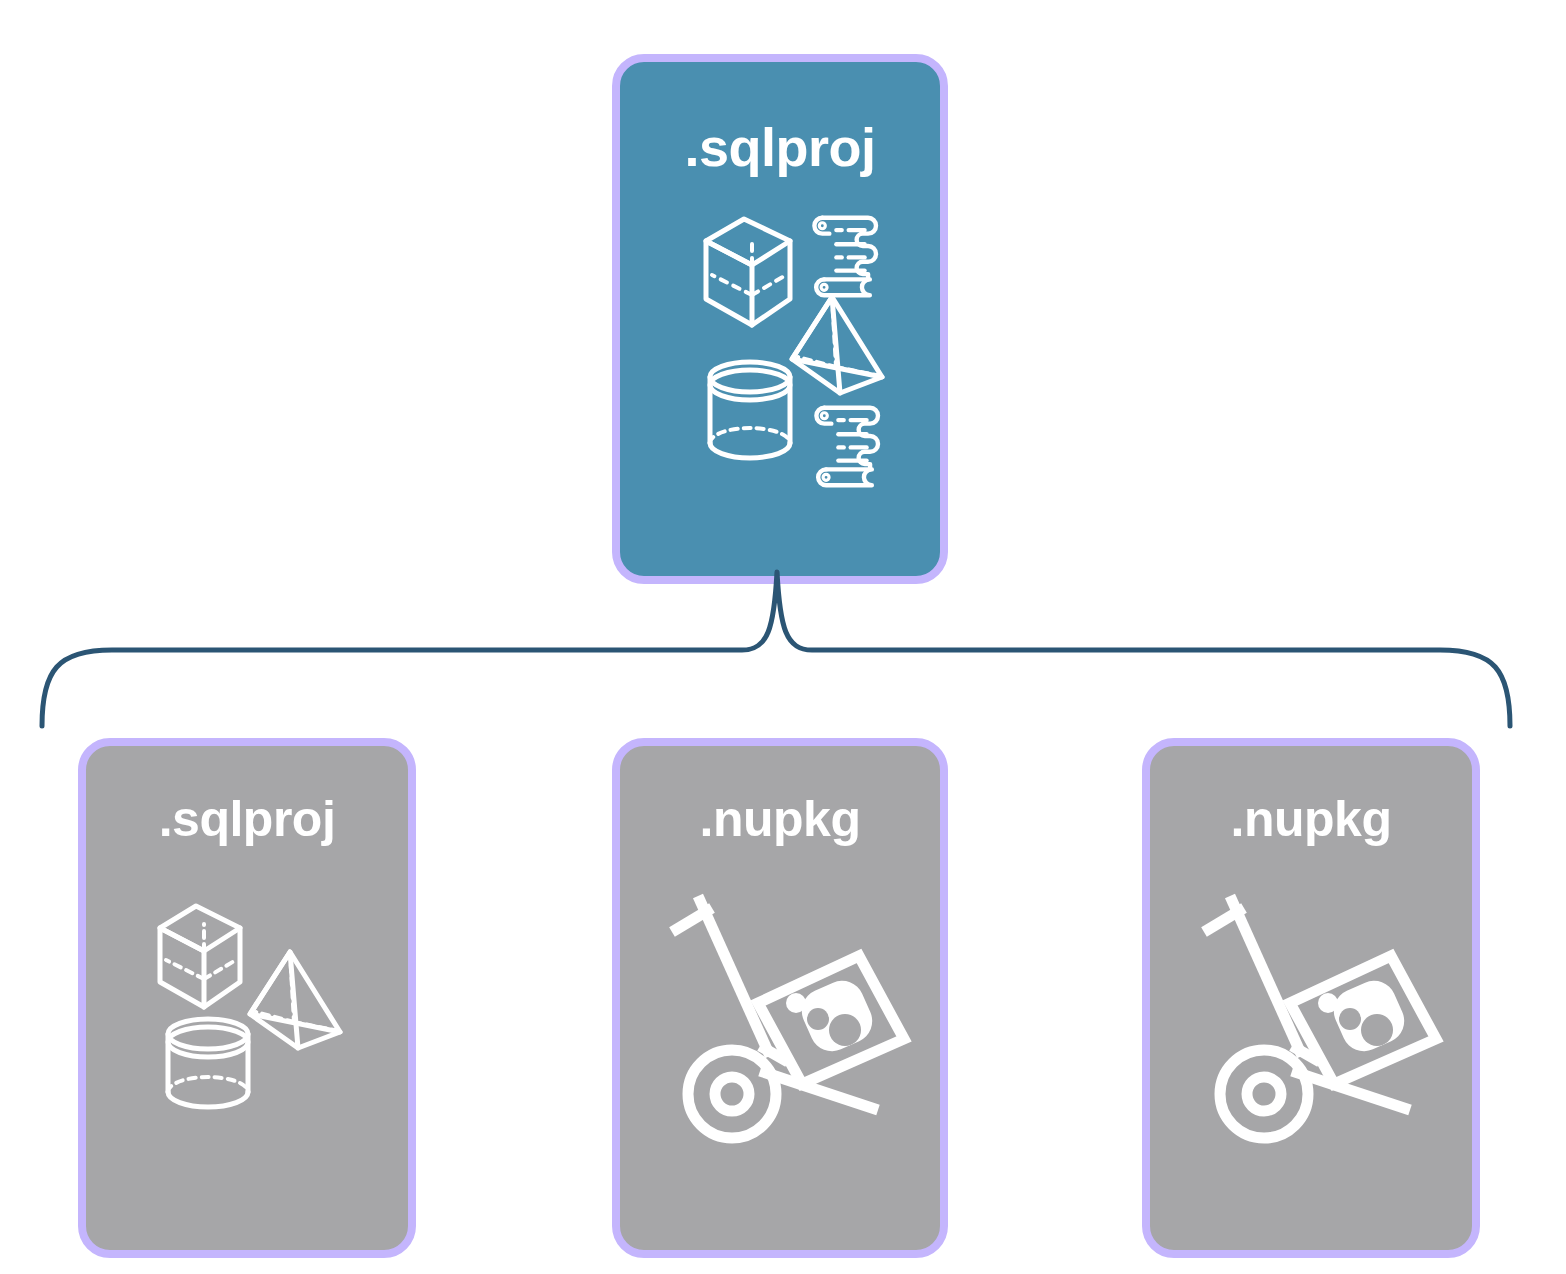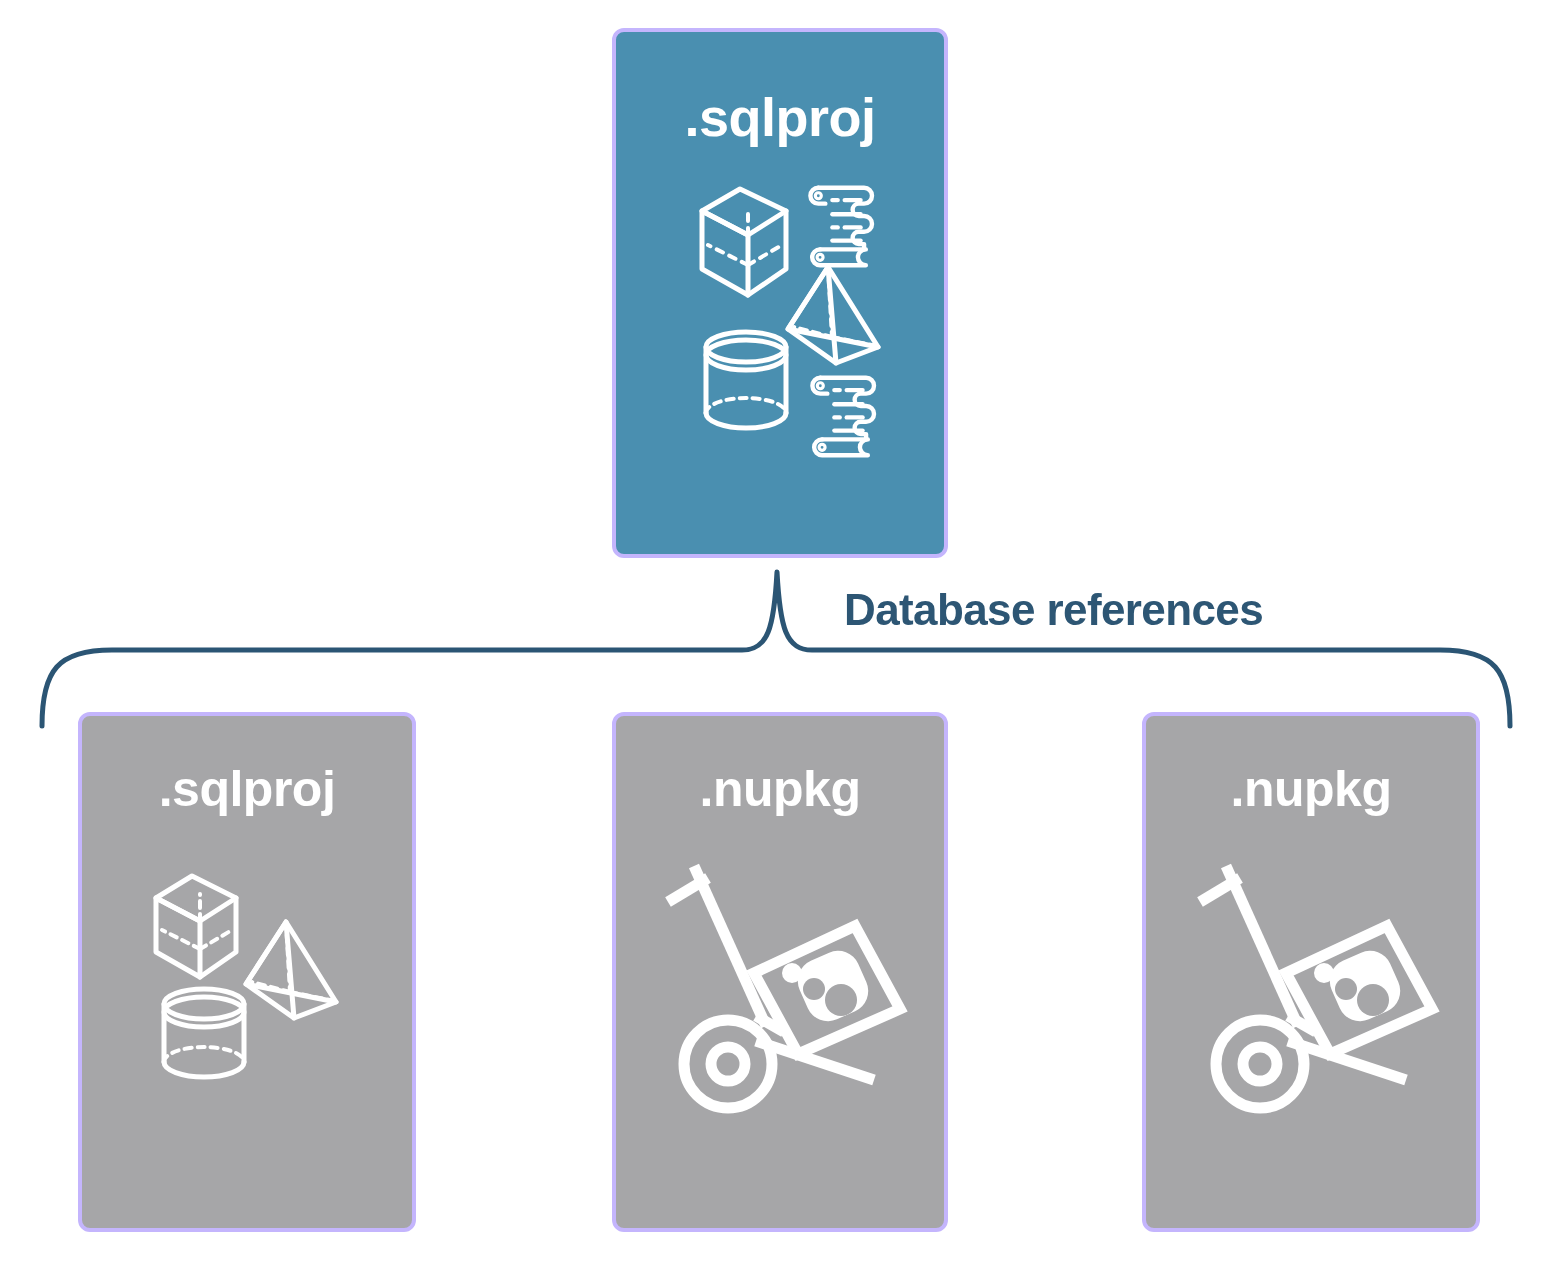--- a/index.html
+++ b/index.html
@@ -16,23 +16,24 @@
     width: 1566px;
     height: 1274px;
     background: #ffffff;
     overflow: hidden;
   }
 
   
   .node {
     position: absolute;
     box-sizing: border-box;
-    border: 4px solid #c4b5fd;
-    border-radius: 12px;
+    border: 8px solid #c4b5fd;
+    border-radius: 32px;
     display: block;
+    margin-top: 26px;
   }
   .node.blue  { background: #4a8fb0; }
   .node.gray  { background: #a6a6a8; }
 
   .node-label {
     position: absolute;
     left: 0;
     right: 0;
     text-align: center;
     color: #ffffff;
@@ -163,21 +164,20 @@
       <path d="M42 176
                C42 120 58 100 112 100
                L742 100
                C768 100 774 78 777 22
                C780 78 786 100 812 100
                L1440 100
                C1494 100 1510 120 1510 176"></path>
     </svg>
   </div>
 
-  <div id="bracket-label">Database references</div>
 
   <div class="node gray" id="node-sqlproj-ref">
     <div class="node-label">.sqlproj</div>
 
     <div class="icon-wrap" id="icon-ref-shapes">
       <svg viewBox="0 0 210 215" fill="none" stroke="#ffffff" stroke-width="5" stroke-linecap="round" stroke-linejoin="round">
 
         <g>
           <path d="M8 32 L44 10 L88 32 L52 55 Z"></path>
           <path d="M8 32 L8 86 L52 111 L52 55 Z"></path>

